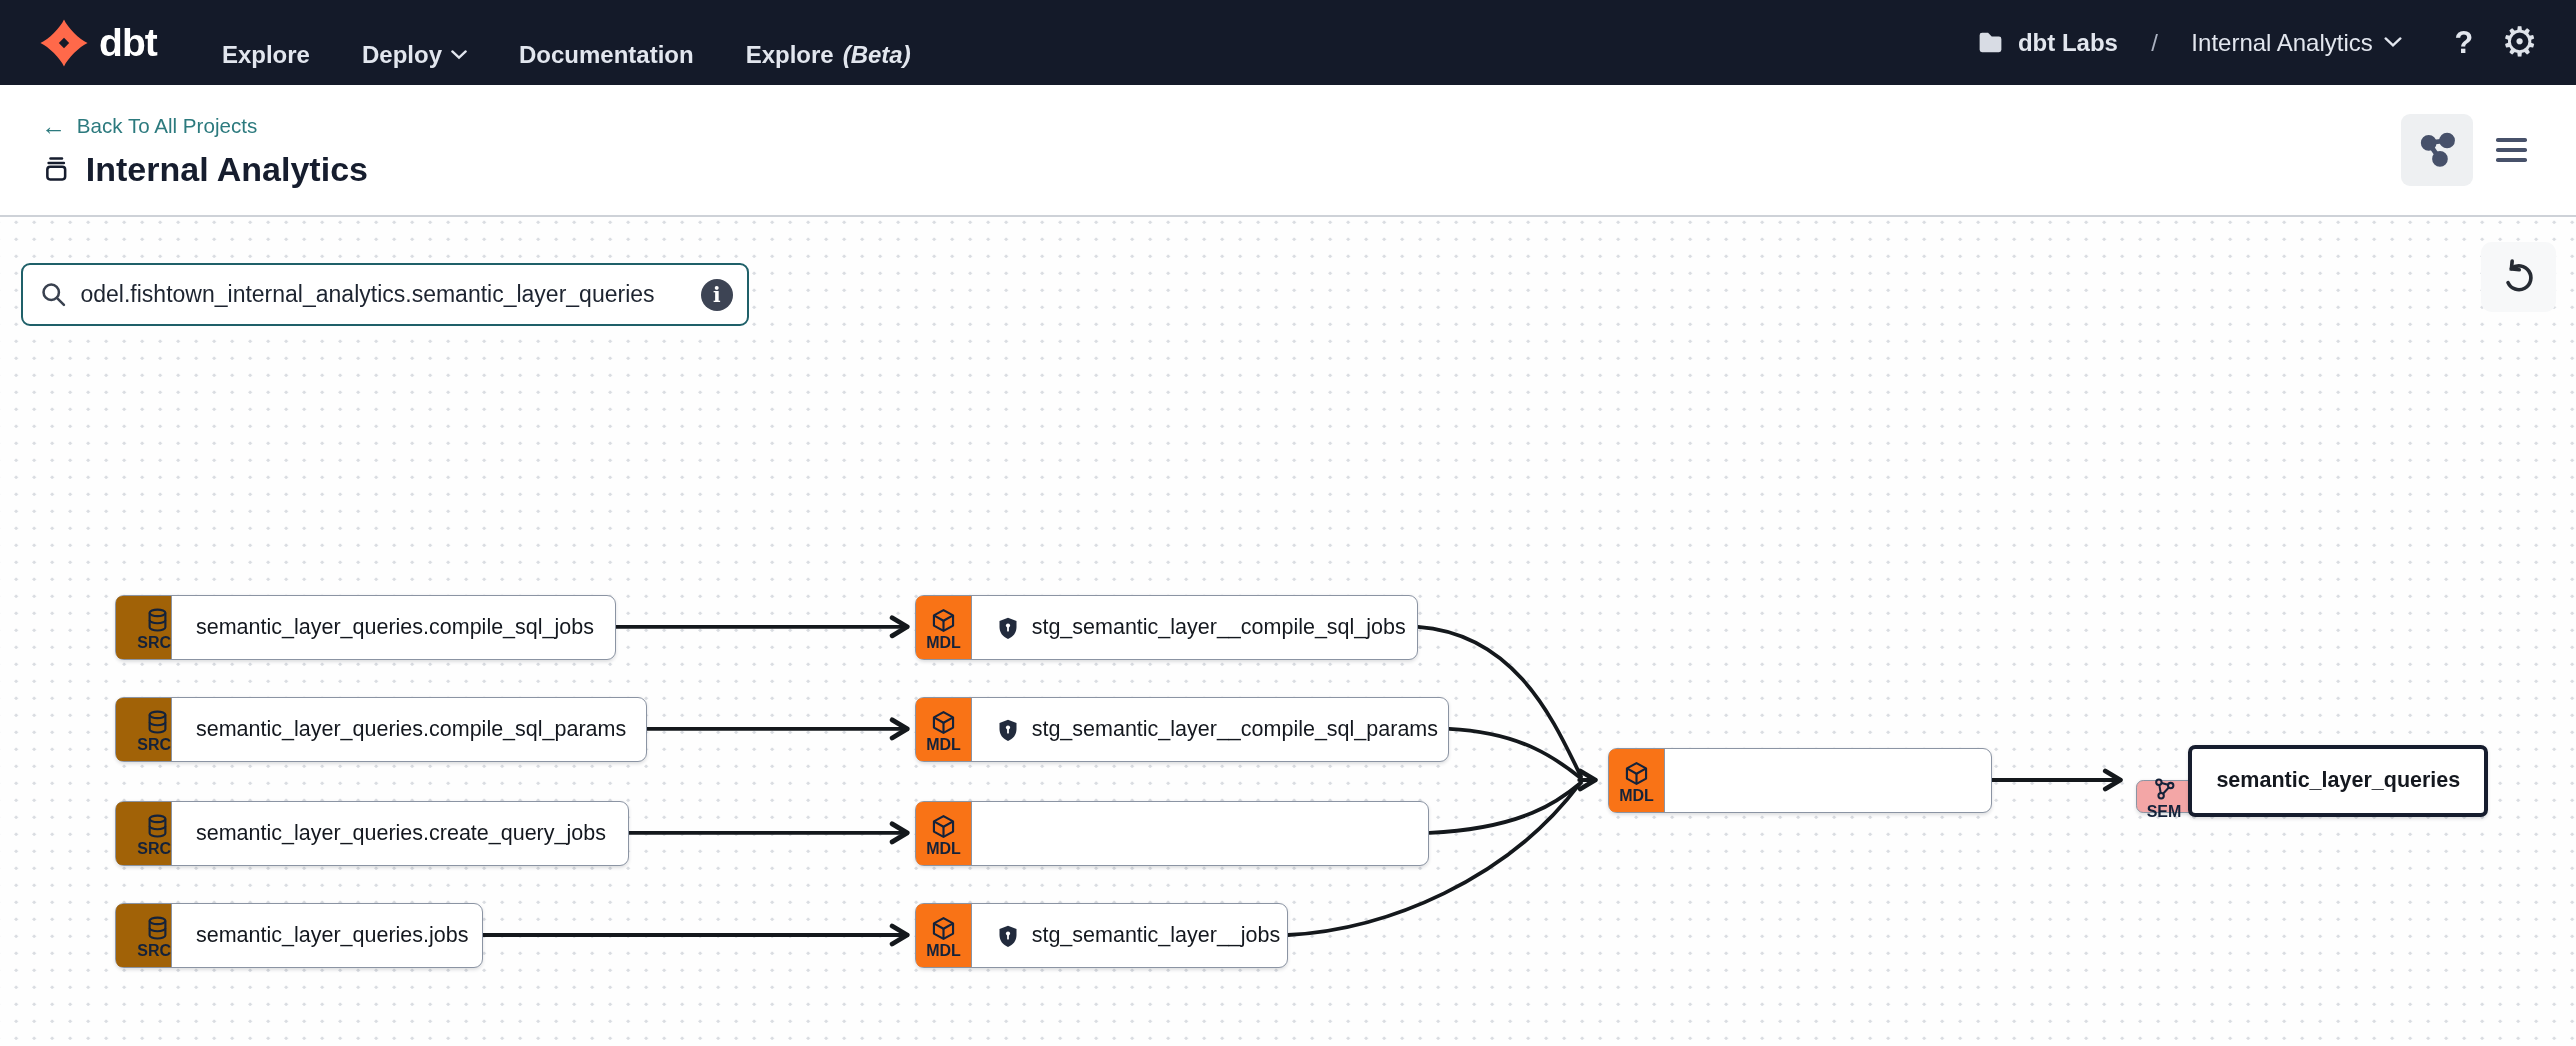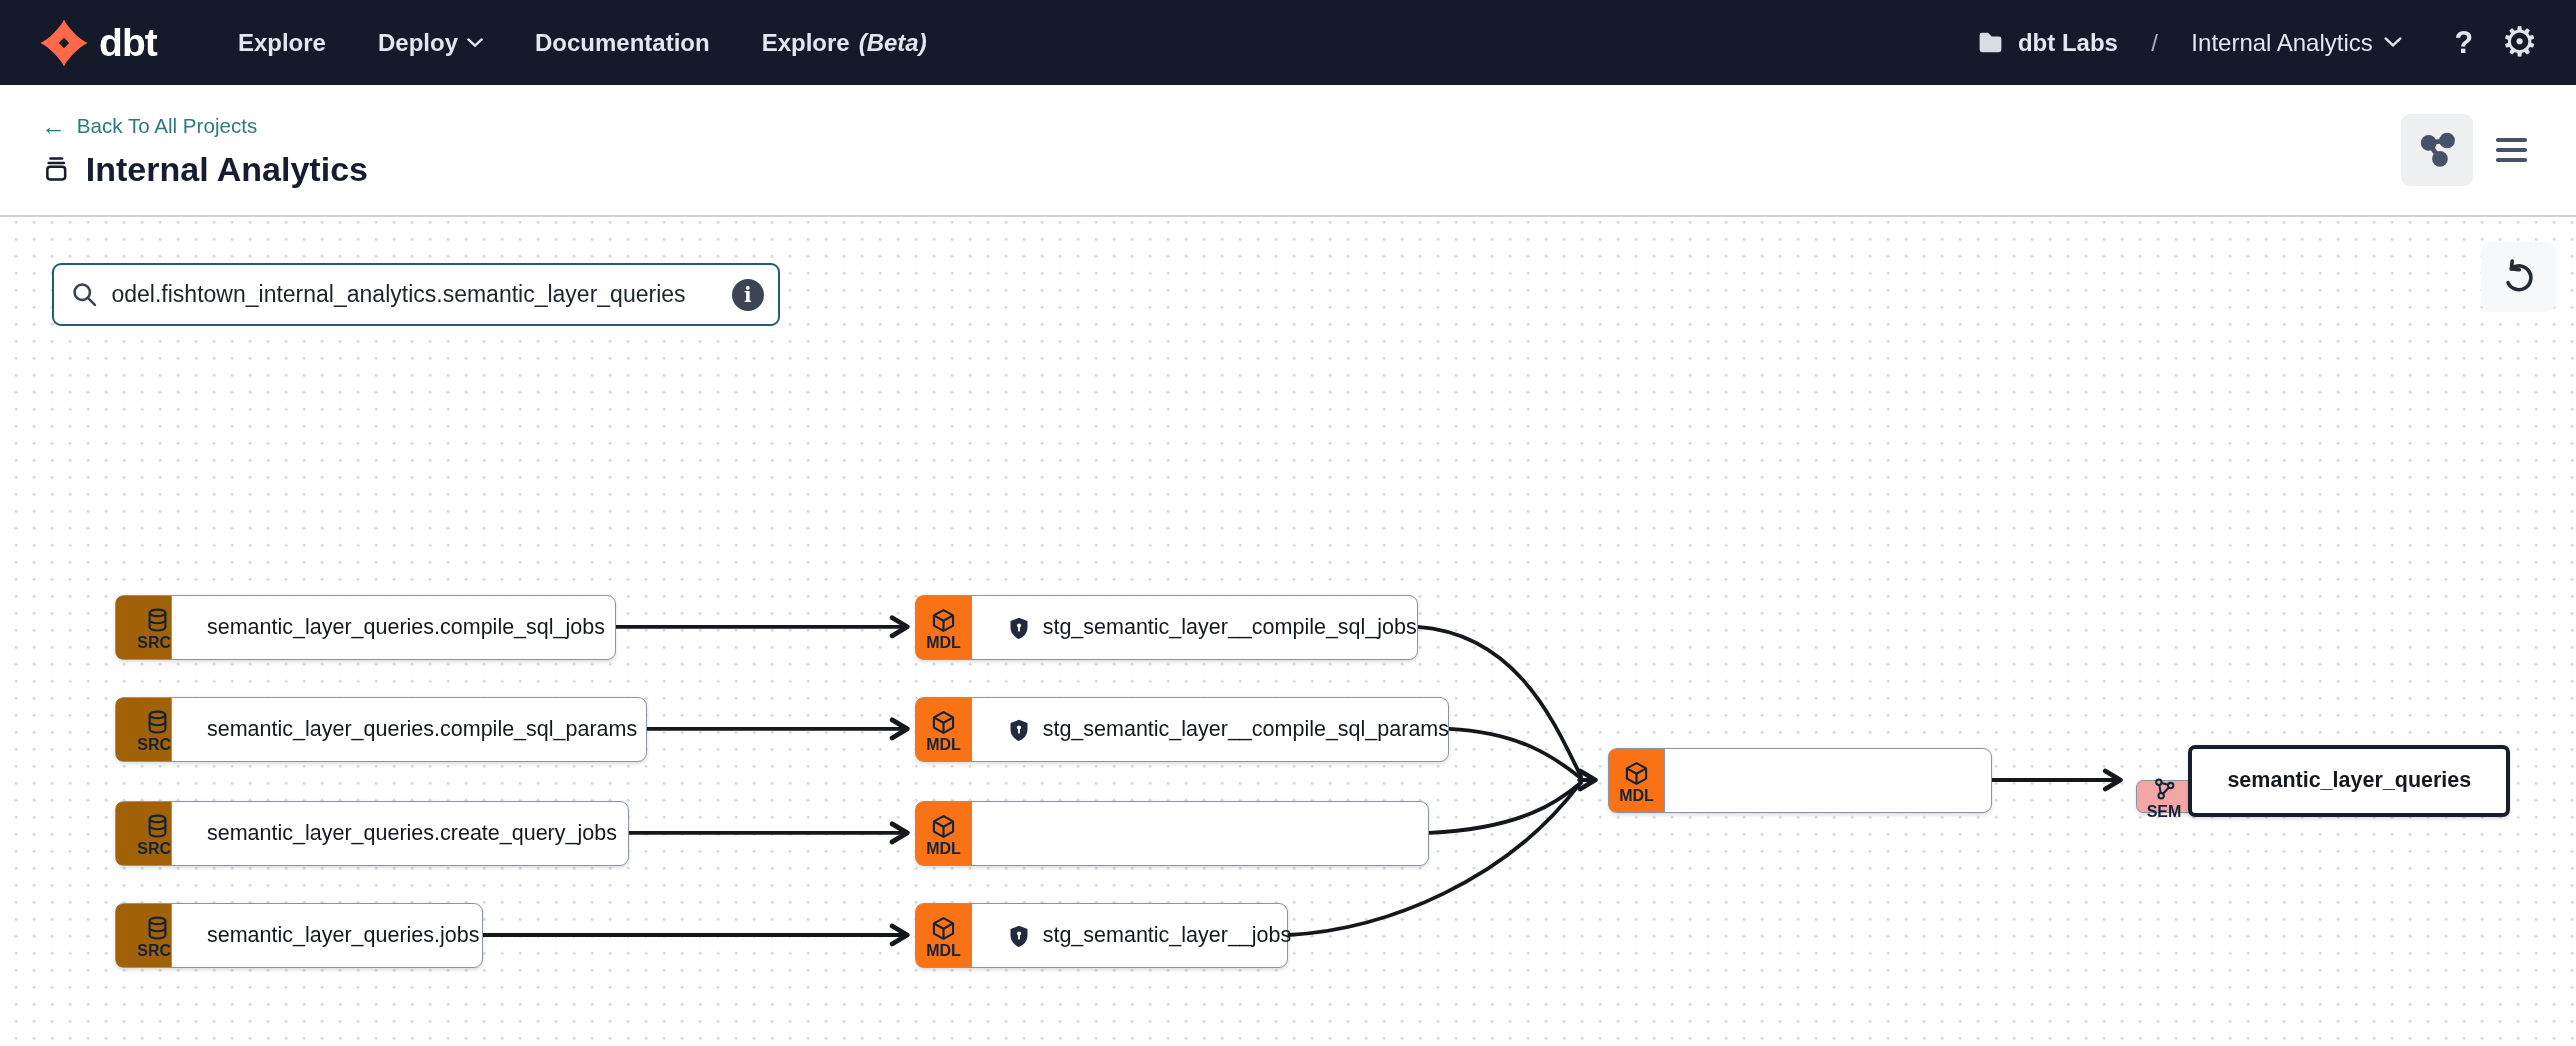--- a/index.html
+++ b/index.html
@@ -4,21 +4,21 @@
 <style>
   * { margin:0; padding:0; box-sizing:border-box; }
   html,body { width:2576px; height:1047px; overflow:hidden; background:#fff;
               font-family:"Liberation Sans", sans-serif; }
   .app { position:relative; width:2576px; height:1047px; }
 
   
   .navbar { position:absolute; top:0; left:0; width:100%; height:85px;
             background:#141a29; display:flex; align-items:center;
             justify-content:space-between; padding:0 38px; }
-  .nav-left { display:flex; align-items:center;gap:16px; }
+  .nav-left { display:flex; align-items:flex-end; }
   .brand { display:flex; align-items:center; gap:9px; cursor:pointer; }
   .brand-text { color:#fff; font-weight:bold; font-size:39px; letter-spacing:-0.9px; }
   .nav-links { display:flex; align-items:center; gap:52px; margin-left:65px; }
   .nav-link { display:flex; align-items:center; gap:9px; color:#e2e6ee;
               font-size:24px; font-weight:600; text-decoration:none; cursor:pointer; }
   .nav-link .beta { font-style:italic; }
   .nav-right { display:flex; align-items:center; gap:28px; color:#e2e6ee; font-size:24px; }
   .nav-account { font-weight:700; display:flex; align-items:center; gap:12.5px; }
   .nav-sep { color:#aab1c0; margin:0 5.4px; }
   .nav-project { display:flex; align-items:center; gap:10.8px; cursor:pointer; }
@@ -41,21 +41,21 @@
   .menu-btn { width:39px; height:39px; background:transparent; border:none; cursor:pointer;
               display:flex; flex-direction:column; justify-content:center; gap:6.3px; }
   .menu-btn span { display:block; width:30.5px; height:4px; background:#47516a; border-radius:1.8px; }
 
   
   .canvas { position:absolute; top:220px; left:0; width:2576px; height:827px;
             background-color:#fefefe;
             background-image:radial-gradient(circle, #d9dce1 1.8px, transparent 1.8px);
             background-size:18px 17px; background-position:7.2px 10.8px; }
 
-  .search-box { position:absolute; left:52px; top:43px; width:728px; height:63px;
+  .search-box { position:absolute; left:21px; top:43px; width:728px; height:63px;
                 background:#fff; border:2.7px solid #1f6069; border-radius:9px;
                 display:flex; align-items:center; padding:0 14.3px 0 16px; gap:12.5px; }
   .search-text { font-size:23px; color:#1d2430; white-space:nowrap; overflow:hidden;
                  flex:1; text-decoration:underline dotted #e2574d;
                  text-decoration-thickness:2.7px; text-underline-offset:6.3px; }
   .info-chip { flex:0 0 auto; width:32px; height:32px; border-radius:50%; background:#3d4454;
                color:#fff; display:flex; align-items:center; justify-content:center;
                font-family:"DejaVu Serif", serif; font-weight:bold; font-size:20px; cursor:pointer; }
 
   .reset-btn { position:absolute; left:2481px; top:22.4px; width:75px; height:70px;
@@ -68,21 +68,21 @@
   .node { position:absolute; height:65px; display:flex; background:#fff;
           border:1.8px solid #8b94a3; border-radius:9px;
           box-shadow:0 1.8px 3.6px rgba(20,26,41,.14); cursor:pointer; }
   .badge { flex:0 0 56px; display:flex; flex-direction:column; align-items:center;
            justify-content:center; gap:0.9px; border-right:1.8px solid #8b94a3;
            border-radius:6.3px 0 0 6.3px; padding-top:2.7px; }
   .badge.src { background:#a16207;align-items:flex-end; }
   .badge.mdl { background:#f97316; }
   .badge.sem { background:#f3a6a6;margin-top:32px; }
   .badge-label { font-size:16px; font-weight:600; color:#14223a; line-height:1; }
-  .node-body { flex:1; display:flex; align-items:center; gap:11.7px; padding:0 35px;
+  .node-body { flex:1; display:flex; align-items:center; gap:11.7px; padding:0 24px;
                white-space:nowrap; }
   .node-label { font-size:21.5px; color:#14181f; }
 
   .node.node-sem { border:none; box-shadow:none; background:transparent; }
   .node.node-sem .badge { border:1.8px solid #8b94a3; border-radius:7.2px 0 0 7.2px;
                           box-shadow:0 1.8px 3.6px rgba(20,26,41,.14); }
   .node.node-sem .node-body { background:#fff; border:4.5px solid #161d2e; border-radius:7.2px;
                               margin-left:-3.6px; height:72px; align-self:center;
                               position:relative; z-index:2;
                               box-shadow:0 1.8px 3.6px rgba(20,26,41,.14);font-weight:bold; }

